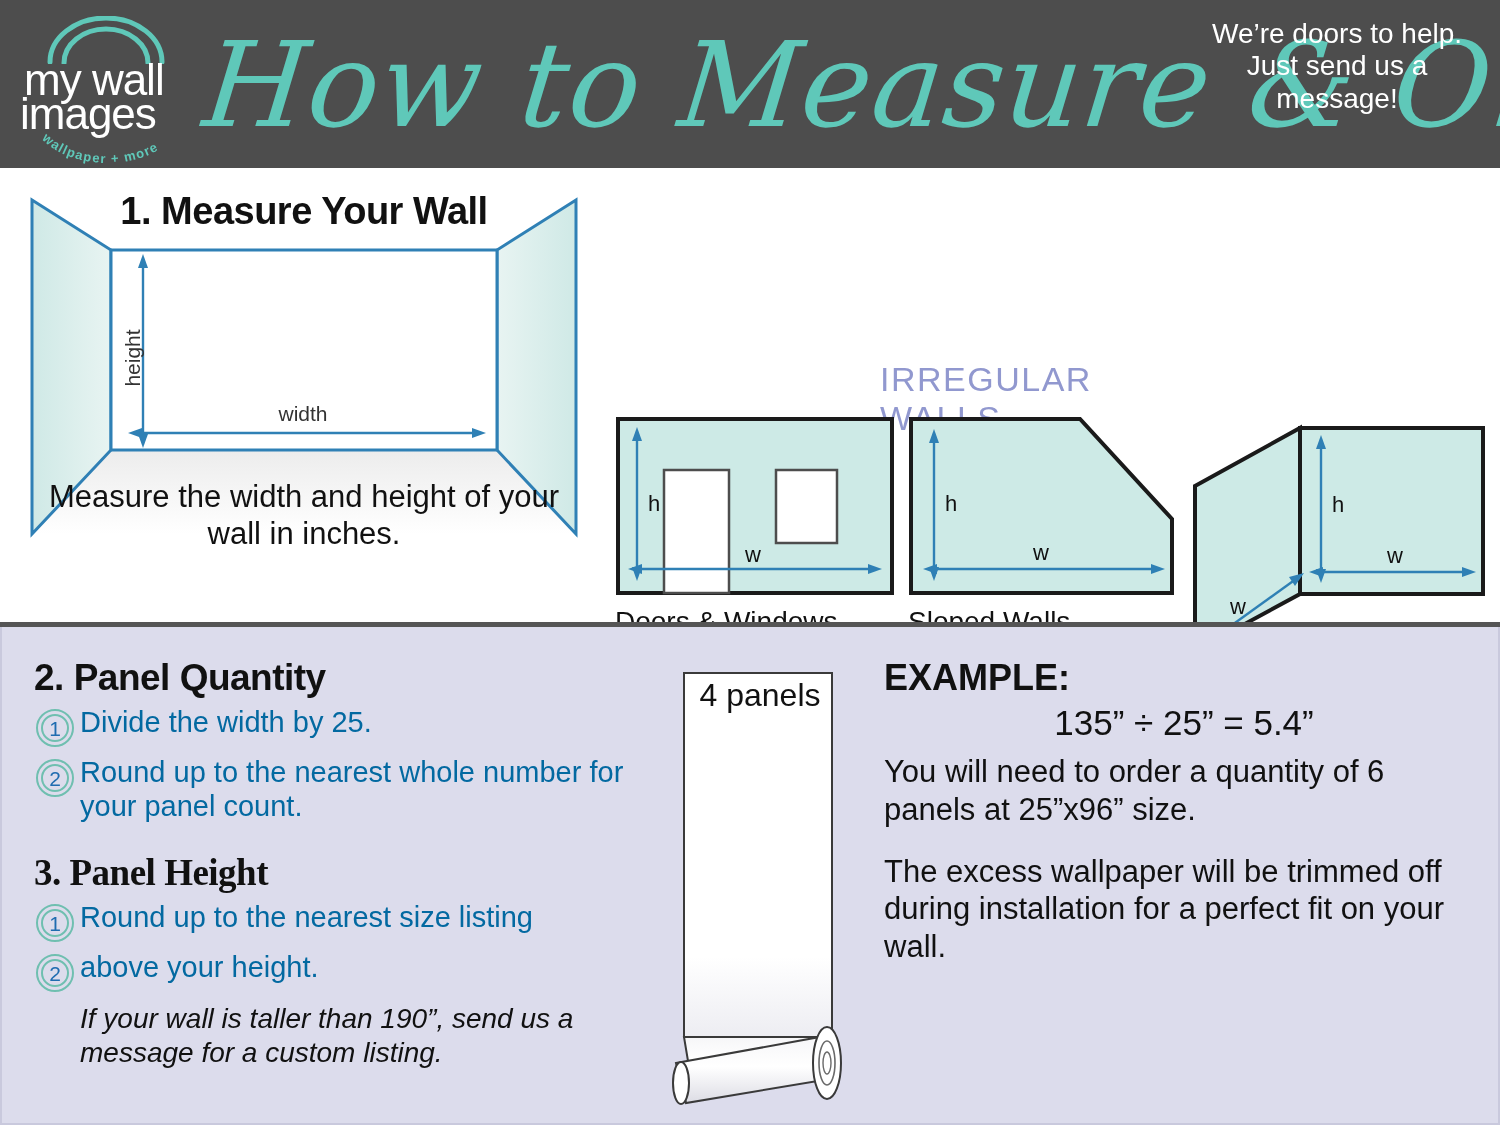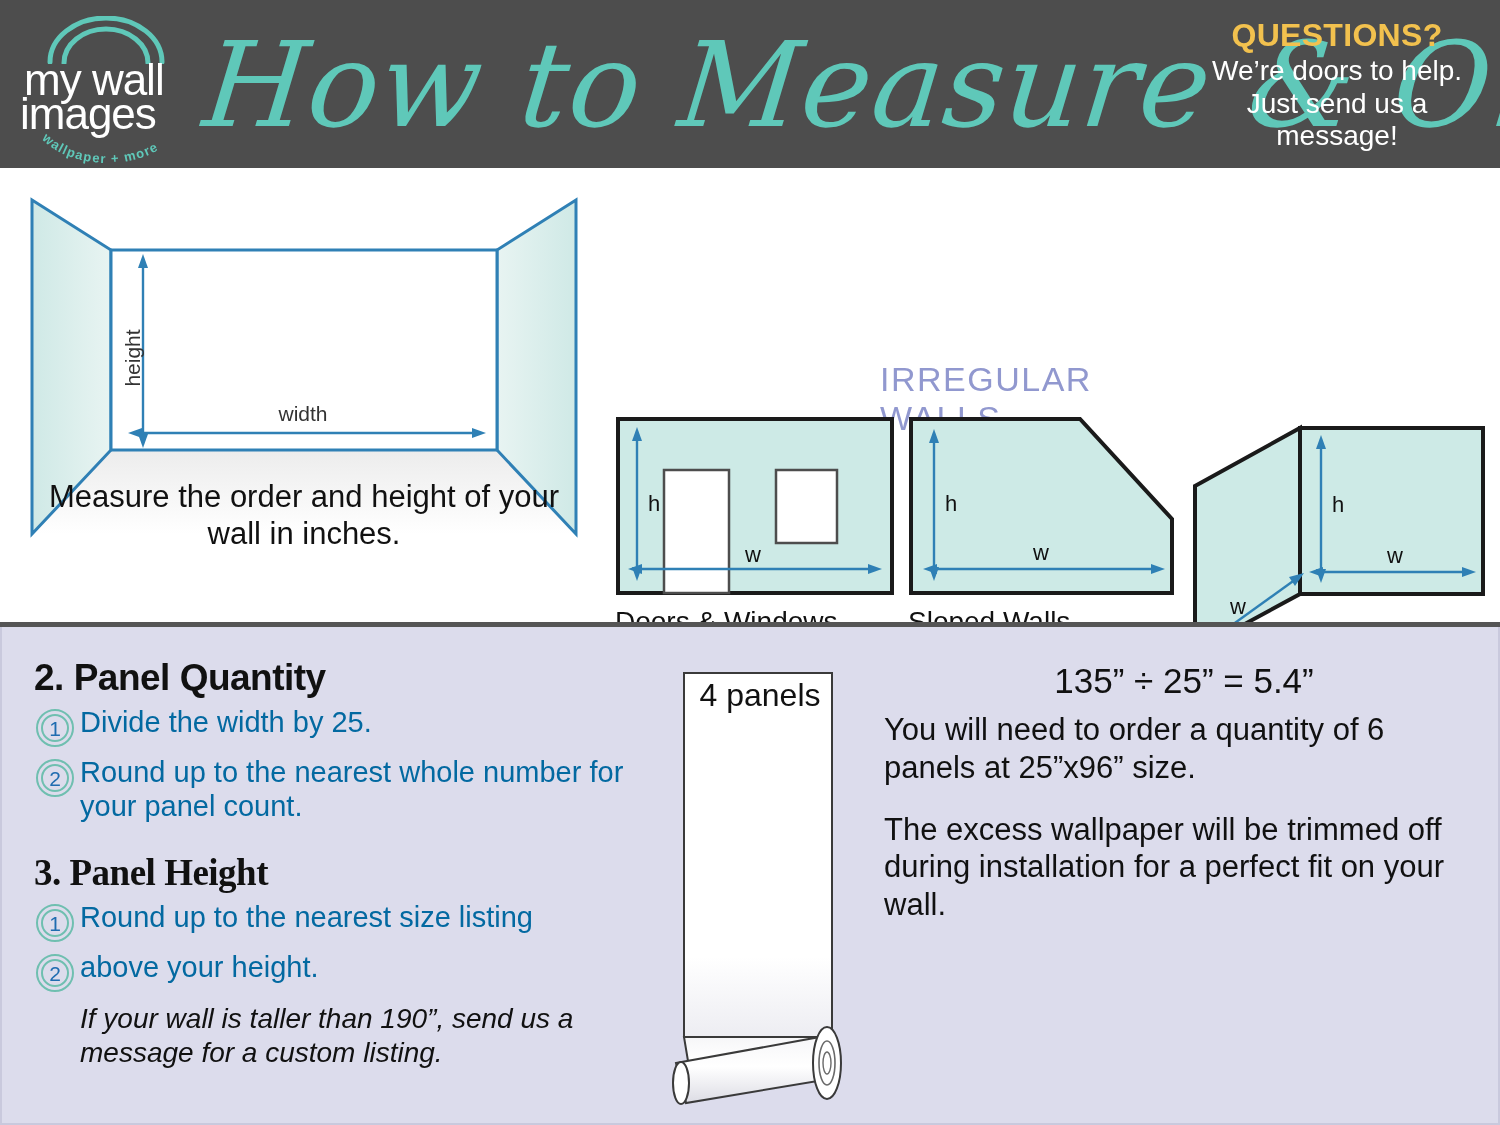--- a/index.html
+++ b/index.html
@@ -154,21 +154,20 @@
           </defs>
         <text font-size="13" font-weight="bold" fill="#5fc8b9" letter-spacing="1.2">
           <textPath href="#tagArc" startOffset="4%">wallpaper + more</textPath>
         </text>
       </svg>
     </div>
 
     <div id="script-title">How to Measure &amp; Order</div>
 
     <div id="questions-block">
-      <div id="questions-head">QUESTIONS?</div>
       <div id="questions-body">We’re doors to help. Just send us a message!</div>
     </div>
   </div>
 
   <div id="top-section">
 
     <div id="step1">
       <svg id="step1-svg" width="592" height="400" viewBox="0 0 592 400">
         <defs>
           <linearGradient id="gL" x1="0" y1="0" x2="1" y2="0">
@@ -200,21 +199,22 @@
         </g>
 
         <g stroke="#2f80b5" stroke-width="2.4">
           <line x1="128" y1="255" x2="470" y2="255"></line>
           <polygon points="120,255 134,250 134,260" fill="#2f80b5" stroke="none"></polygon>
           <polygon points="478,255 464,250 464,260" fill="#2f80b5" stroke="none"></polygon>
         </g>
         <text x="132" y="180" font-size="21" fill="#333" text-anchor="middle" transform="rotate(-90 132 180)">height</text>
         <text x="295" y="243" font-size="21" fill="#333" text-anchor="middle">width</text>
       </svg>
-      <div id="step1-caption">Measure the order and height of your wall in inches.</div>
+      <div id="step1-title">1. Measure Your Wall</div>
+      <div id="step1-caption">Measure the width and height of your wall in inches.</div>
     </div>
 
     <div id="irregular-title">IRREGULAR WALLS</div>
 
     <div class="irr-card" id="irr1">
       <svg width="280" height="180" viewBox="0 0 280 180">
         <rect x="3" y="3" width="274" height="174" fill="#cdeae6" stroke="#1a1a1a" stroke-width="4"></rect>
         <rect x="49" y="54" width="65" height="123" fill="#ffffff" stroke="#4d4d4d" stroke-width="2.5"></rect>
         <rect x="161" y="54" width="61" height="73" fill="#ffffff" stroke="#4d4d4d" stroke-width="2.5"></rect>
         <g stroke="#2f80b5" stroke-width="2.4">
@@ -358,18 +358,19 @@
 
       <ellipse cx="11" cy="416" rx="8" ry="21" fill="#ffffff" stroke="#3a3a3a" stroke-width="2"></ellipse>
 
       <ellipse cx="157" cy="396" rx="14" ry="36" fill="#ffffff" stroke="#3a3a3a" stroke-width="2"></ellipse>
       <ellipse cx="157" cy="396" rx="8" ry="22" fill="none" stroke="#6a6a6a" stroke-width="1.6"></ellipse>
       <ellipse cx="157" cy="396" rx="4" ry="11" fill="none" stroke="#6a6a6a" stroke-width="1.4"></ellipse>
     </svg>
     <div id="roll-label">4 panels</div>
 
     <div id="example">
+      <div id="example-head">EXAMPLE:</div>
       <div id="ex-equation">135” ÷ 25” = 5.4”</div>
       <div class="ex-line" id="ex-para2">You will need to order a quantity of 6 panels at 25”x96” size.</div>
       <div class="ex-line" id="ex-para3">The excess wallpaper will be trimmed off during installation for a perfect fit on your wall.</div>
     </div>
   </div>
 </div>
 
 </body></html>

